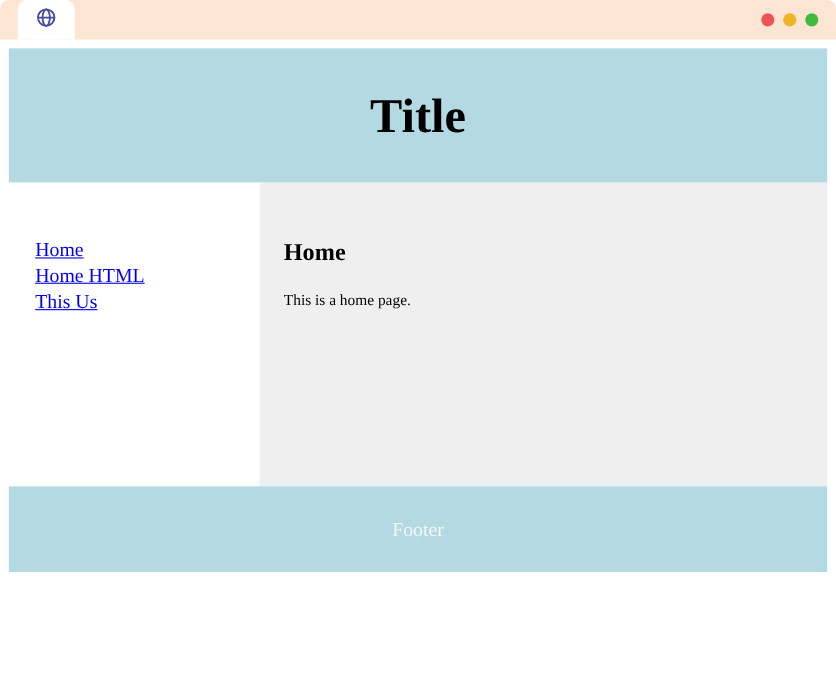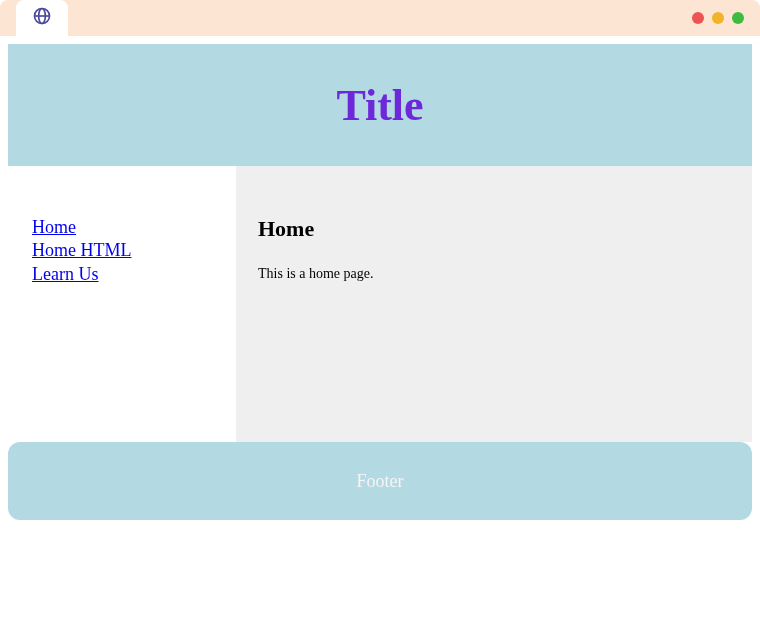--- a/index.html
+++ b/index.html
@@ -55,21 +55,21 @@
     }
 
     .header {
       background: #b3d9e3;
       height: 122px;
       display: flex;
       align-items: center;
       justify-content: center;
     }
     .header h1 {
-      color: #6d28d9;
+      color: #000000;
       font-size: 44px;
       font-weight: bold;
       font-family: "Times New Roman", Times, serif;
     }
 
     .middle {
       display: flex;
       height: 276px;
     }
     .sidebar {
@@ -101,21 +101,20 @@
       font-family: "Times New Roman", Times, serif;
     }
 
     .footer {
       background: #b3d9e3;
       height: 78px;
       display: flex;
       align-items: center;
       justify-content: center;
       margin-top: 0;
-      border-radius: 12px;
     }
     .footer-text {
       color: #f5f5f5;
       font-size: 18px;
       font-family: "Times New Roman", Times, serif;
     }
   </style>
 </head>
 <body>
 
@@ -139,21 +138,21 @@
 <div class="page-wrap">
 
   <div class="header">
     <h1>Title</h1>
   </div>
 
   <div class="middle">
     <nav class="sidebar">
       <a href="#">Home</a>
       <a href="#">Home HTML</a>
-      <a href="#">Learn Us</a>
+      <a href="#">This Us</a>
     </nav>
     <main class="content">
       <h2>Home</h2>
       <p>This is a home page.</p>
     </main>
   </div>
 
   <div class="footer">
     <span class="footer-text">Footer</span>
   </div>

